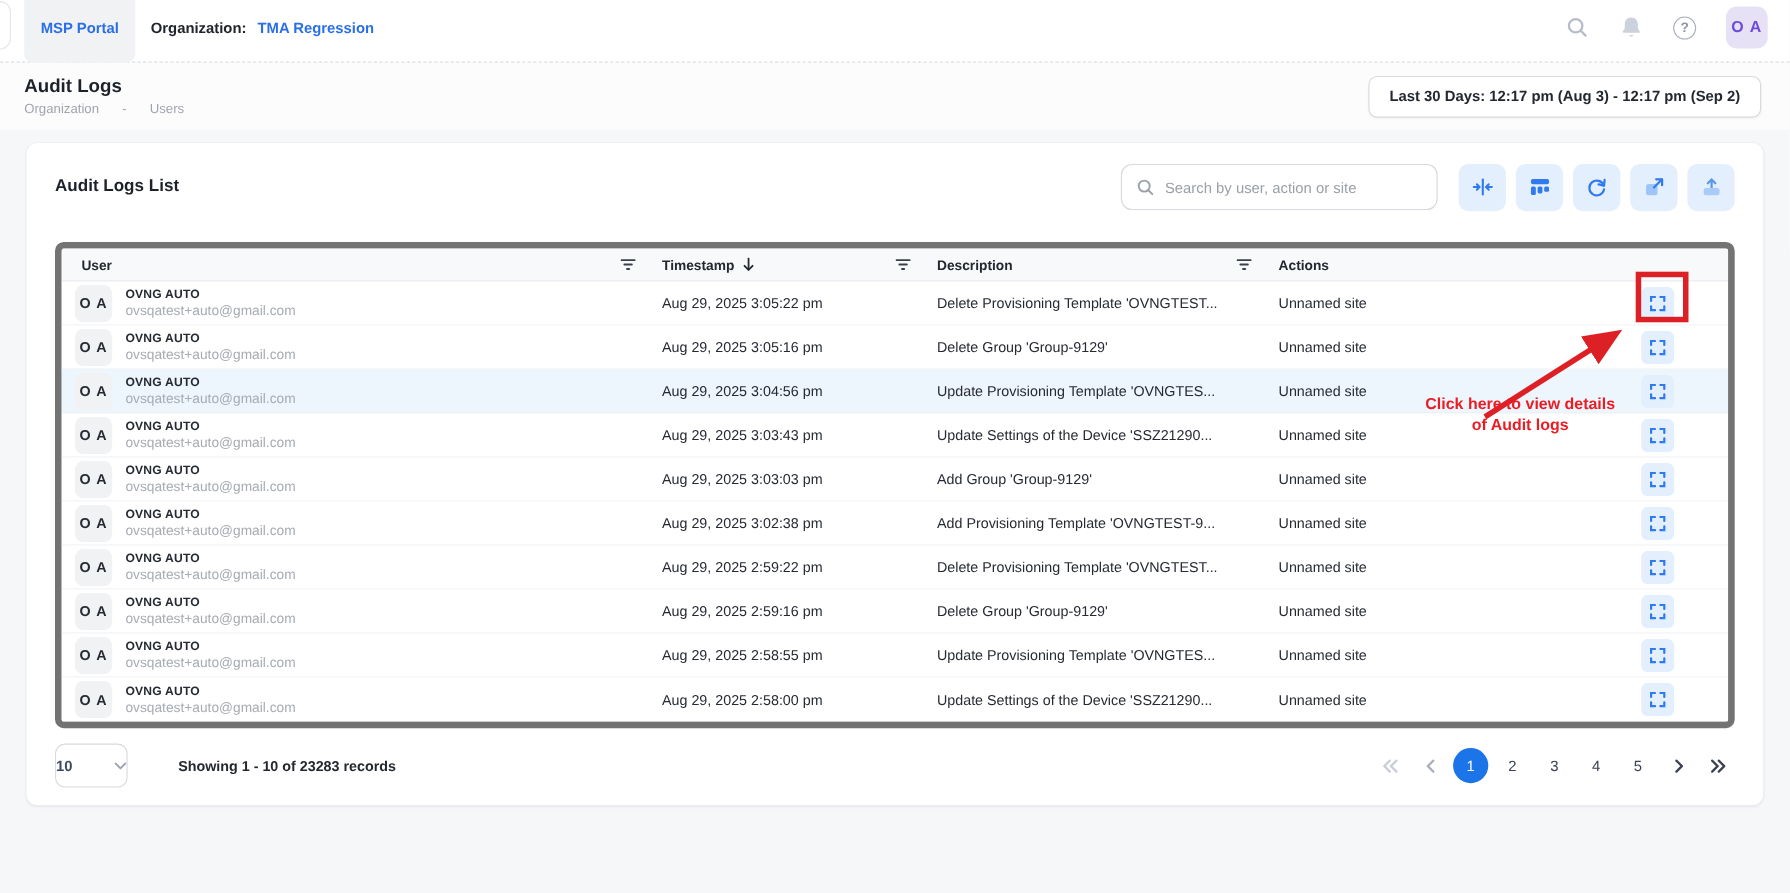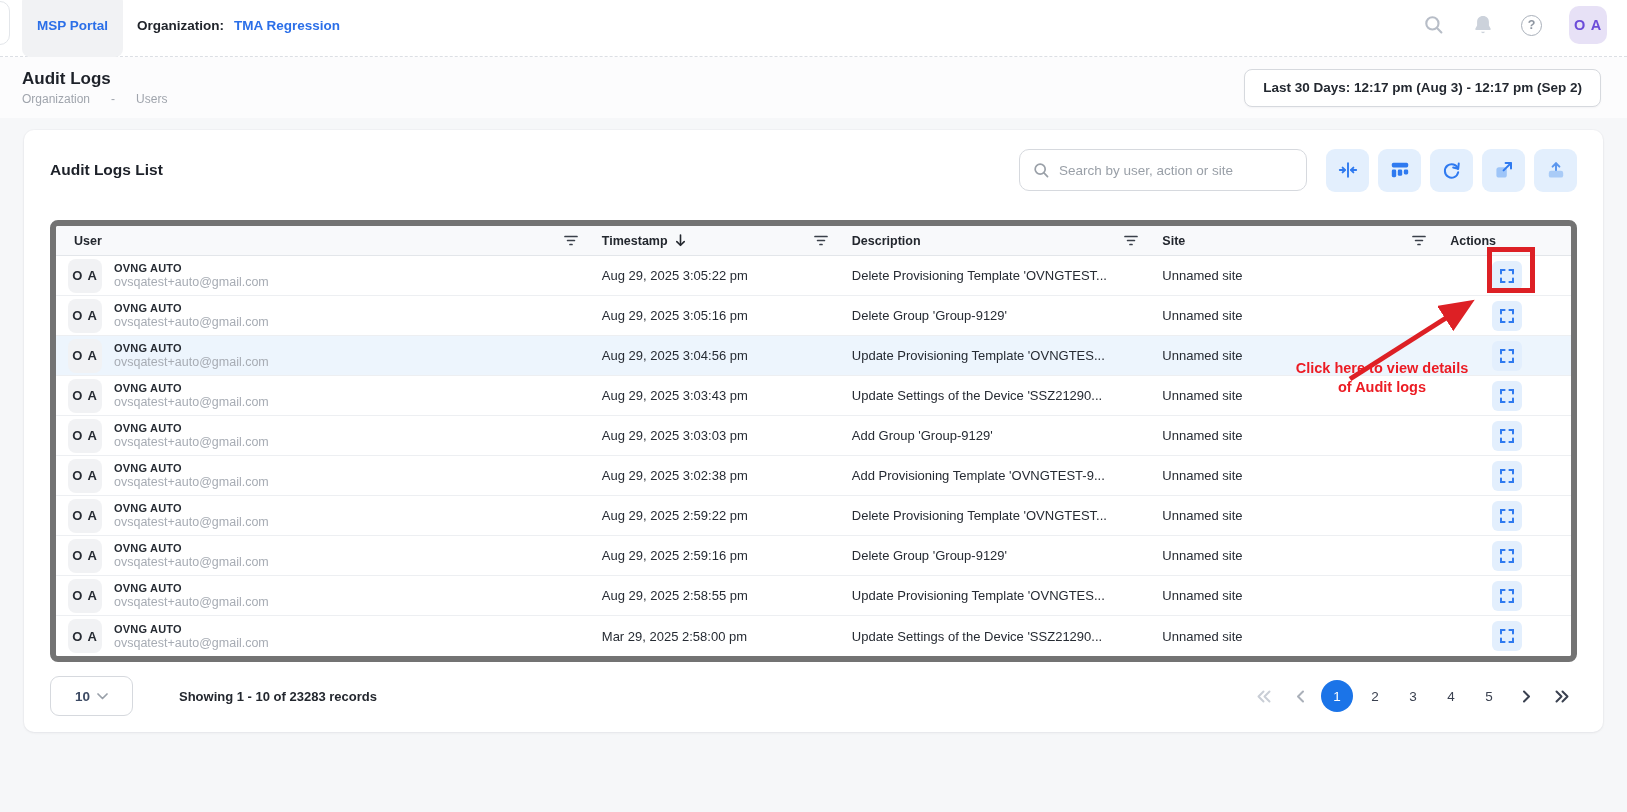--- a/index.html
+++ b/index.html
@@ -78,22 +78,22 @@
     letter-spacing:1px; flex:0 0 34px; }
   .user-name { font-size:11px; font-weight:700; color:#262b33; letter-spacing:.2px; }
   .user-email { font-size:12.5px; color:#a7acb4; margin-top:1px; }
   .trow .c-actions { display:flex; justify-content:center; padding-left:0; overflow:visible; }
   .expand-btn { width:30px; height:30px; border-radius:6px; background:#e3effd; border:none;
     cursor:pointer; display:flex; align-items:center; justify-content:center; color:#2f7af0; }
 
   
   .card-footer { margin-top:14px; display:flex; align-items:center; justify-content:space-between; }
   .cf-left { display:flex; align-items:center; gap:18px; }
-  .pagesize { width:83px; height:40px; border:1px solid #d6d9de; border-radius:9px; background:#fff;
-    display:flex; align-items:center; justify-content:space-between; padding:0 24px; cursor:pointer; }
+  .pagesize { width:66px; height:40px; border:1px solid #d6d9de; border-radius:9px; background:#fff;
+    display:flex; align-items:center; justify-content:space-between; padding:0 0; cursor:pointer; }
   .pagesize .ps-val { font-size:13.5px; font-weight:600; color:#3c4a63; }
   .showing { font-size:13px; font-weight:600; color:#23272e;margin-left:28px; }
   .pagination { display:flex; align-items:center; gap:6px; }
   .pg-nav { width:30px; height:30px; background:none; border:none; cursor:pointer;
     display:flex; align-items:center; justify-content:center; }
   .page-btn { width:32px; height:32px; border:none; background:none; border-radius:50%;
     font-size:13.5px; color:#3a4150; cursor:pointer; font-family:inherit; }
   .page-btn.active { background:#1b74e8; color:#fff; }
 
   
@@ -242,30 +242,20 @@
         <div class="hcell c-desc">
           <span>Description</span>
           <button class="filter-btn">
             <svg width="14" height="11" viewBox="0 0 14 11" stroke="#3a404a" stroke-width="1.7" stroke-linecap="round">
               <line x1="1" y1="1.5" x2="13" y2="1.5"></line>
                 <line x1="3.6" y1="5.5" x2="10.4" y2="5.5"></line>
                 <line x1="6" y1="9.5" x2="8" y2="9.5"></line>
             </svg>
           </button>
         </div>
-        <div class="hcell c-site">
-          <span>Site</span>
-          <button class="filter-btn">
-            <svg width="14" height="11" viewBox="0 0 14 11" stroke="#3a404a" stroke-width="1.7" stroke-linecap="round">
-              <line x1="1" y1="1.5" x2="13" y2="1.5"></line>
-                <line x1="3.6" y1="5.5" x2="10.4" y2="5.5"></line>
-                <line x1="6" y1="9.5" x2="8" y2="9.5"></line>
-            </svg>
-          </button>
-        </div>
         <div class="hcell c-actions">
           <span>Actions</span>
         </div>
       </div>
       <div>
   <div class="trow">
     <div class="cell c-user">
       <div class="row-avatar">
                 <span class="rv">O A</span>
               </div>
@@ -492,21 +482,21 @@
   <div class="trow">
     <div class="cell c-user">
       <div class="row-avatar">
                 <span class="rv">O A</span>
               </div>
       <div class="user-meta">
         <div class="user-name">OVNG AUTO</div>
         <div class="user-email">ovsqatest+auto@gmail.com</div>
       </div>
     </div>
-    <div class="cell c-ts">Mar 29, 2025 2:58:00 pm</div>
+    <div class="cell c-ts">Aug 29, 2025 2:58:00 pm</div>
     <div class="cell c-desc">Update Settings of the Device 'SSZ21290...</div>
     <div class="cell c-site">Unnamed site</div>
     <div class="cell c-actions">
       <button class="expand-btn">
         <svg width="16" height="16" viewBox="0 0 16 16" fill="none" stroke="currentColor" stroke-width="2" stroke-linecap="round">
           <path d="M2 5.6V2h3.6"></path>
                   <path d="M10.4 2H14v3.6"></path>
                   <path d="M14 10.4V14h-3.6"></path>
                   <path d="M5.6 14H2v-3.6"></path>
         </svg>

